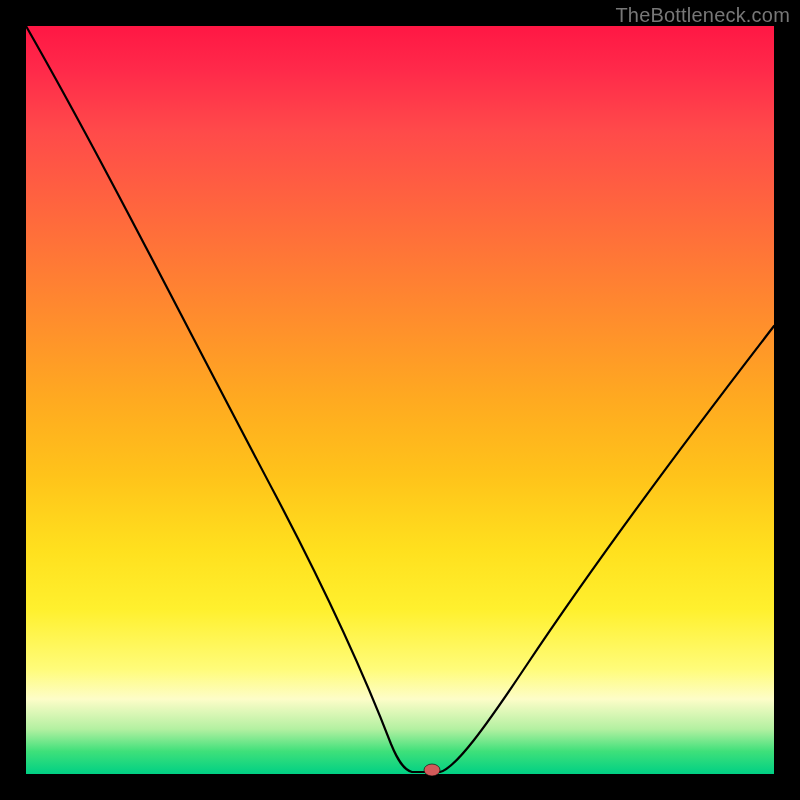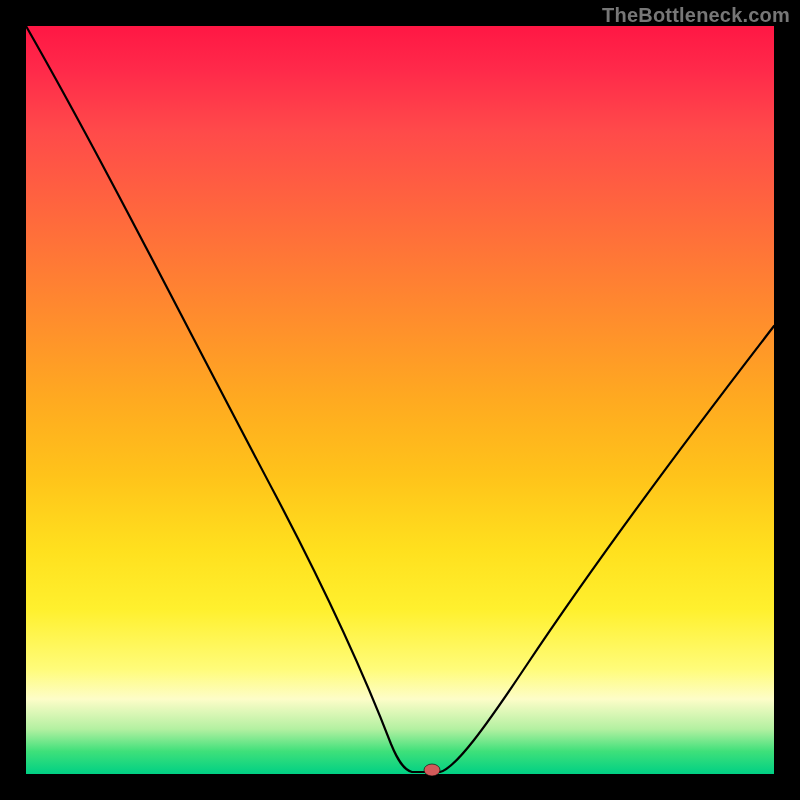--- a/index.html
+++ b/index.html
@@ -40,21 +40,21 @@
       #b3f0a1 94%,
       #3ee07a 97%,
       #00d084 100%
     );
   }
   .watermark {
     position: absolute;
     top: 4px;
     right: 10px;
     font-size: 20px;
-    font-weight: 700;
+    font-weight: 400;
     color: #777;
     letter-spacing: 0.2px;
     user-select: none;
   }
   svg.curve {
     position: absolute;
     left: 0;
     top: 0;
     width: 748px;
     height: 748px;

